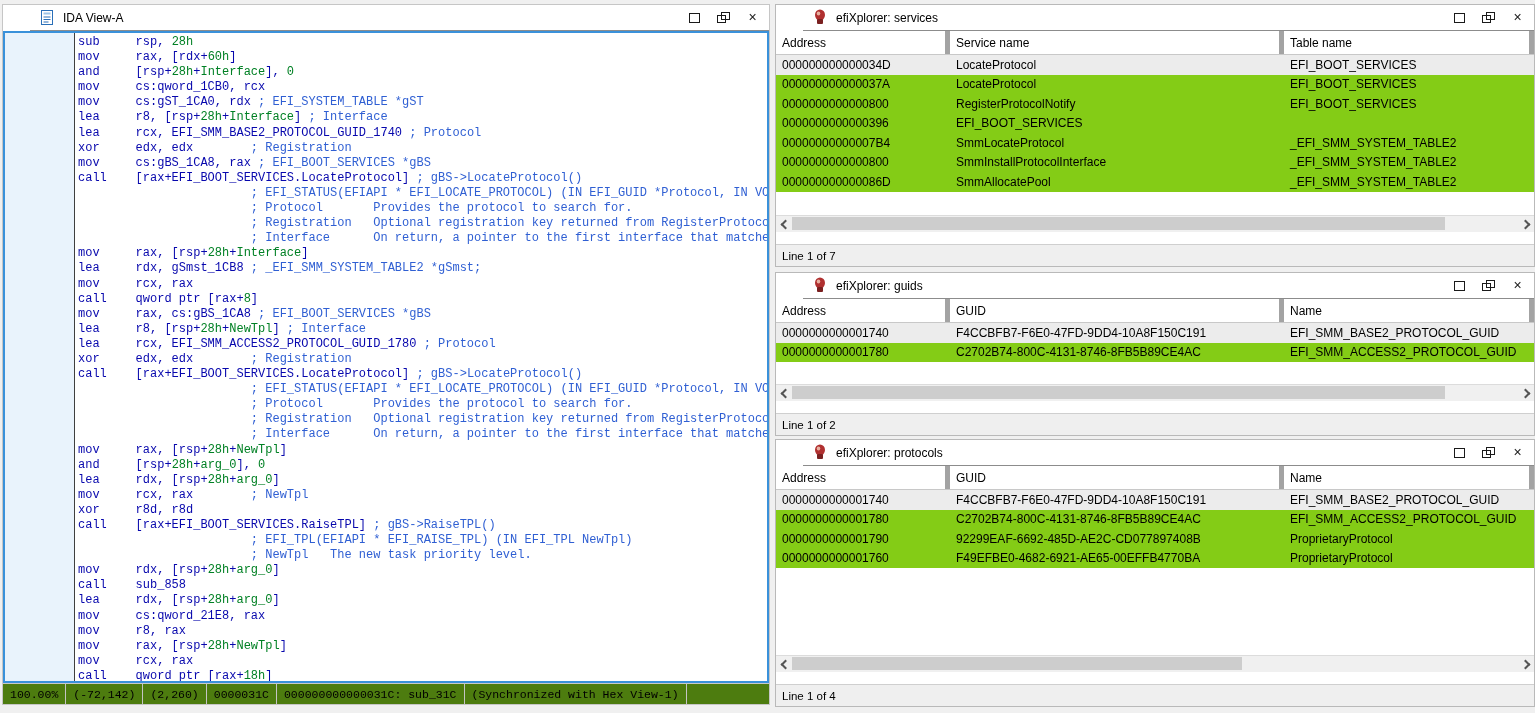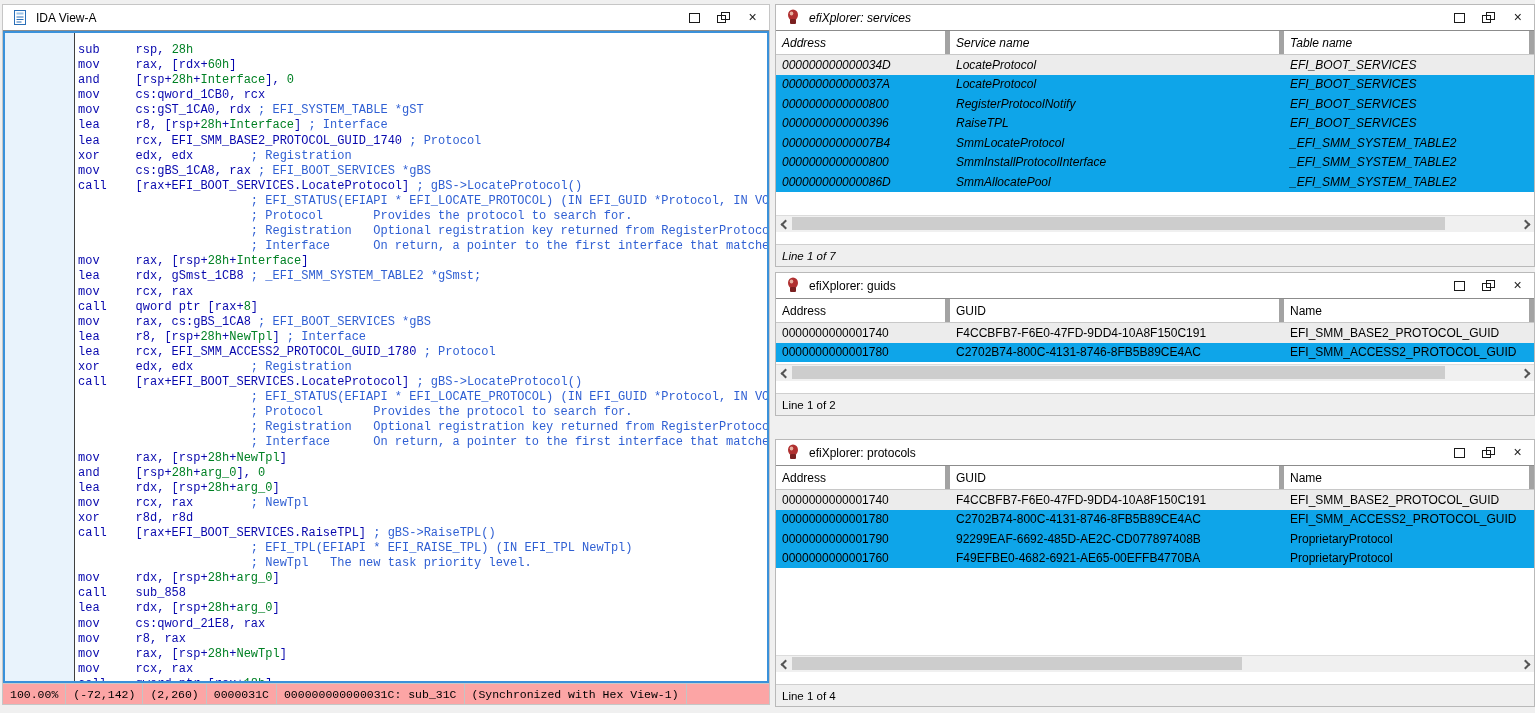--- a/index.html
+++ b/index.html
@@ -1,63 +1,63 @@
 <!DOCTYPE html>
 <html style="--accent: #3a91da; --navy: #0707ad; --green: #008024; --cblue: #2f5fd3; --sel: #ececec; --gutter: #e9f3fc;"><head>
 <meta charset="utf-8">
 <style>
   html,body{margin:0;padding:0;}
   body{font-family:"Liberation Sans",sans-serif;background:#f0f0f0;}
   #screen{position:relative;width:1535px;height:713px;background:#f0f0f0;overflow:hidden;}
 
   
   .win{position:absolute;background:#fff;border:1px solid #b9b9b9;box-sizing:border-box;display:flex;flex-direction:column;}
-  .titlebar{height:26px;flex:0 0 26px;background:#fff;border-bottom:1px solid #8c8c8c;display:flex;align-items:center;padding:0 6px;box-sizing:border-box;}
+  .titlebar{height:26px;flex:0 0 26px;background:#fff;border-bottom:1px solid #8c8c8c;display:flex;align-items:center;padding:0 6px;box-sizing:border-box;margin-left:27px;}
   .titlebar .ticon{width:17px;height:17px;margin:0 7px 0 3px;flex:0 0 auto;}
   .titlebar .ttext{font-size:12px;color:#000;flex:1 1 auto;white-space:nowrap;}
   .winbtns{display:flex;align-items:center;gap:16px;margin-right:4px;}
   .wbtn{width:13px;height:12px;position:relative;cursor:default;}
   .wbtn.max::before{content:"";position:absolute;left:1px;top:1px;width:9px;height:8px;border:1px solid #1a1a1a;}
   .wbtn.restore::before{content:"";position:absolute;left:0px;top:3px;width:7px;height:6px;border:1px solid #1a1a1a;background:#fff;}
   .wbtn.restore::after{content:"";position:absolute;left:4px;top:0px;width:7px;height:6px;border:1px solid #1a1a1a;}
   .wbtn.close{font-size:14px;line-height:11px;text-align:center;color:#1a1a1a;}
 
   
   #ida-window{left:2px;top:4px;width:768px;height:701px;border:1px solid #c6c6c6;}
   #ida-content{flex:1 1 auto;position:relative;border:2px solid var(--accent);background:#fff;overflow:hidden;}
   #ida-gutter{position:absolute;left:0;top:0;bottom:0;width:69px;background:var(--gutter);border-right:1px solid #3f3f3f;}
   #ida-code{position:absolute;left:73px;top:0;right:0;bottom:0;overflow:hidden;
     font-family:"Liberation Mono","DejaVu Sans Mono",monospace;font-size:12px;line-height:15.1px;
-    white-space:pre;padding-top:10px;}
+    white-space:pre;padding-top:2px;}
   .cl{height:15.1px;}
   .c{color:var(--navy);} .g{color:var(--green);} .b{color:var(--cblue);}
-  #ida-status{flex:0 0 20px;height:20px;background:#fca5a5;border-top:1px solid #c9c9c9;display:flex;align-items:stretch;
+  #ida-status{flex:0 0 20px;height:20px;background:#4d7c0f;border-top:1px solid #c9c9c9;display:flex;align-items:stretch;
     font-family:"Liberation Mono","DejaVu Sans Mono",monospace;font-size:11.5px;color:#000;overflow:hidden;}
   #ida-status .scell{display:flex;align-items:center;padding:0 7px;border-right:1px solid #c4c4c4;white-space:nowrap;}
 
   
   .tablewrap{flex:1 1 auto;position:relative;background:#fff;overflow:hidden;}
   .thead{display:flex;height:23px;border-bottom:1px solid #c8c8c8;background:#fff;}
   .th{font-size:12px;color:#000;display:flex;align-items:center;padding-left:6px;box-sizing:border-box;border-right:5px solid #a3a3a3;white-space:nowrap;overflow:hidden;}
-  .trow{display:flex;height:19.5px;background:#0ea5e9;}
+  .trow{display:flex;height:19.5px;background:#84cc16;}
   .trow.sel{background:var(--sel);}
   .td{font-size:12px;color:#000;display:flex;align-items:center;padding-left:6px;box-sizing:border-box;white-space:nowrap;overflow:hidden;}
   .col0{width:174px;flex:0 0 174px;} .col1{width:334px;flex:0 0 334px;text-align:right;} .col2{flex:1 1 auto;}
 
   .hscroll{flex:0 0 16px;height:16px;background:#f0f0f0;border-top:1px solid #dcdcdc;position:relative;}
   .harrow{position:absolute;top:2px;width:12px;height:12px;}
   .harrow.left{left:2px;} .harrow.right{right:2px;}
   .harrow::before{content:"";position:absolute;left:4px;top:3px;width:5px;height:5px;border-left:2px solid #555;border-bottom:2px solid #555;}
   .harrow.left::before{transform:rotate(45deg);}
   .harrow.right::before{transform:rotate(225deg);left:2px;}
   .hthumb{position:absolute;top:1px;height:13px;background:#cdcdcd;}
   .pstatus{flex:0 0 21px;height:21px;background:#efefef;border-top:1px solid #cfcfcf;display:flex;align-items:center;padding-left:6px;font-size:11.5px;color:#000;margin-top:12px;}
 
-  #panel-services{left:775px;top:4px;width:760px;height:263px;font-style:italic;}
-  #panel-guids{left:775px;top:272px;width:760px;height:144px;}
+  #panel-services{left:775px;top:4px;width:760px;height:263px;}
+  #panel-guids{left:775px;top:272px;width:760px;height:164px;}
   #panel-protocols{left:775px;top:439px;width:760px;height:268px;}
 </style>
 </head>
 <body>
 
 <div id="screen">
 
   <div class="win" id="ida-window">
     <div class="titlebar">
       <span class="ticon">
@@ -122,21 +122,20 @@
           <div class="td col1">LocateProtocol</div>
           <div class="td col2">EFI_BOOT_SERVICES</div>
         </div>
         <div class="trow">
           <div class="td col0">0000000000000800</div>
           <div class="td col1">RegisterProtocolNotify</div>
           <div class="td col2">EFI_BOOT_SERVICES</div>
         </div>
         <div class="trow">
           <div class="td col0">0000000000000396</div>
-          <div class="td col1">RaiseTPL</div>
           <div class="td col2">EFI_BOOT_SERVICES</div>
         </div>
         <div class="trow">
           <div class="td col0">00000000000007B4</div>
           <div class="td col1">SmmLocateProtocol</div>
           <div class="td col2">_EFI_SMM_SYSTEM_TABLE2</div>
         </div>
         <div class="trow">
           <div class="td col0">0000000000000800</div>
           <div class="td col1">SmmInstallProtocolInterface</div>

